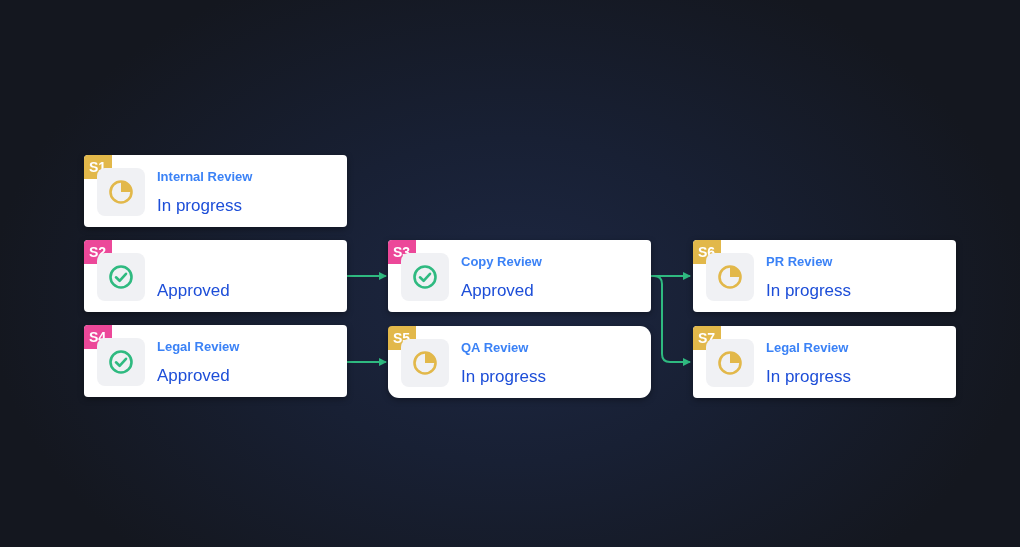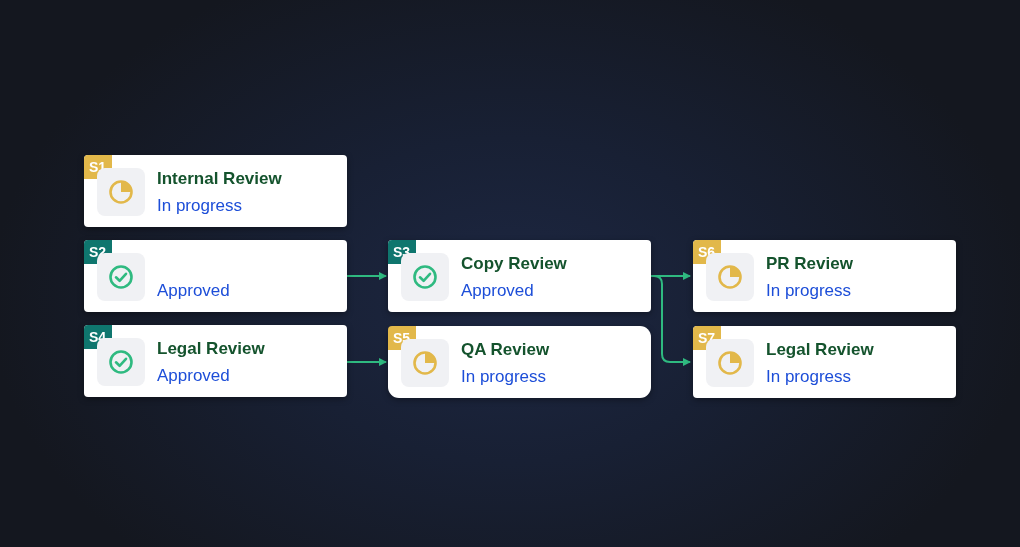--- a/index.html
+++ b/index.html
@@ -11,26 +11,26 @@
   .card {
     position:absolute; width:248px; height:72px; background:#fff; border-radius:4px;
     box-shadow: 0 2px 6px rgba(0,0,0,0.35);
     padding-left: 15px;
   }
   .badge {
     position:absolute; left:0; top:0; height:24px; padding:0 5px; min-width:18px;
     border-radius:4px 0 4px 0; color:#fff; font-weight:bold; font-size:14px; line-height:24px;
   }
   .badge.yellow { background:#e2b84a; }
-  .badge.green { background:#0f766e; }
+  .badge.green { background:#ec4899; }
   .iconbox {
     position:absolute; left:13px; top:13px; width:48px; height:48px; border-radius:8px;
     background:#f0f1f4; display:flex; align-items:center; justify-content:center;
   }
-  .title { position:absolute; left:73px; top:14px; font-size:17px; font-weight:bold; color:#14532d; white-space:nowrap; }
+  .title { position:absolute; left:73px; top:14px; font-size:13px; font-weight:bold; color:#3b82f6; white-space:nowrap; }
   .status { position:absolute; left:73px; top:41px; font-size:17px; color:#1d4ed8; white-space:nowrap; }
   svg.links { position:absolute; left:0; top:0; }
 </style>
 </head>
 <body>
 
 <svg class="links" width="1020" height="547">
   <defs>
     <marker id="arr" markerWidth="8" markerHeight="8" refX="7" refY="4" orient="auto" markerUnits="userSpaceOnUse">
       <path d="M0,0 L8,4 L0,8 Z" fill="#2fba80"></path>

